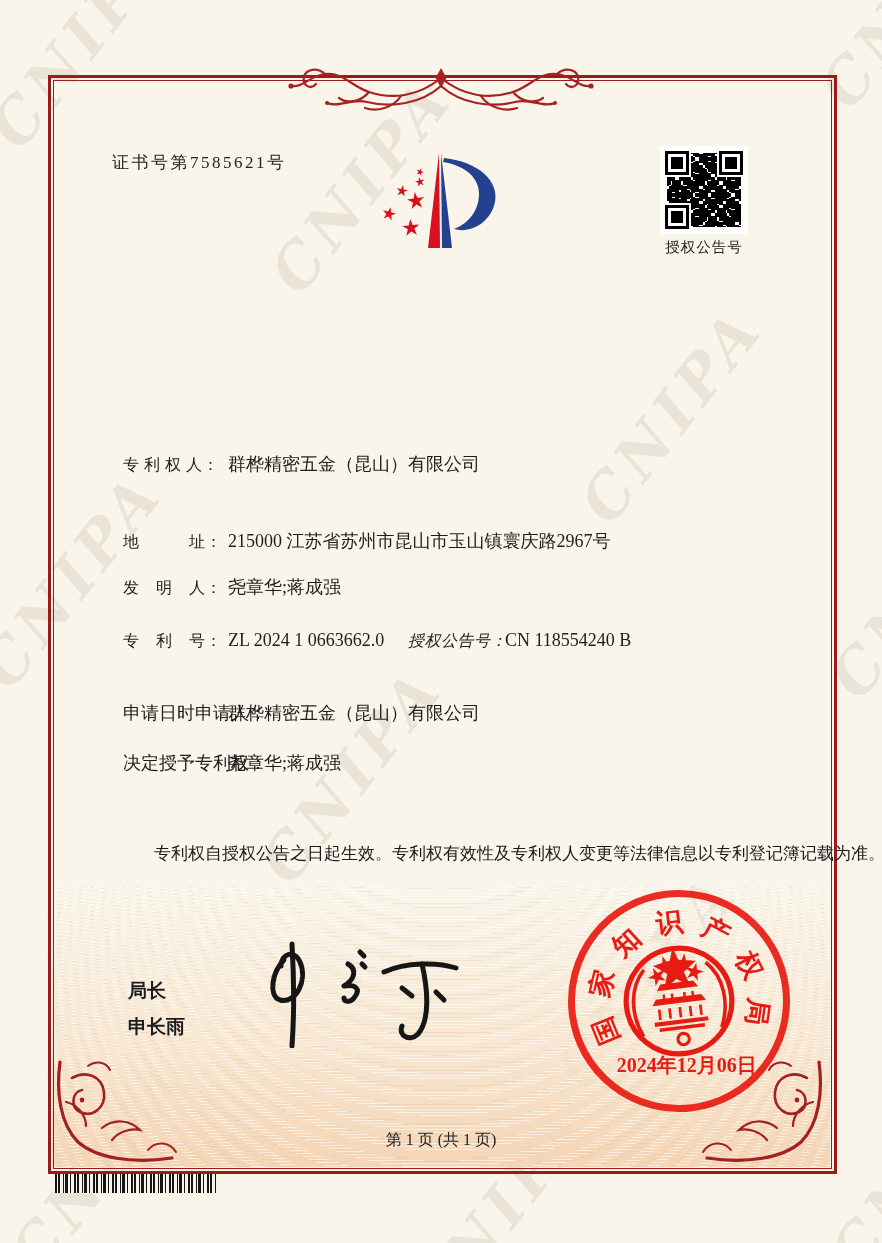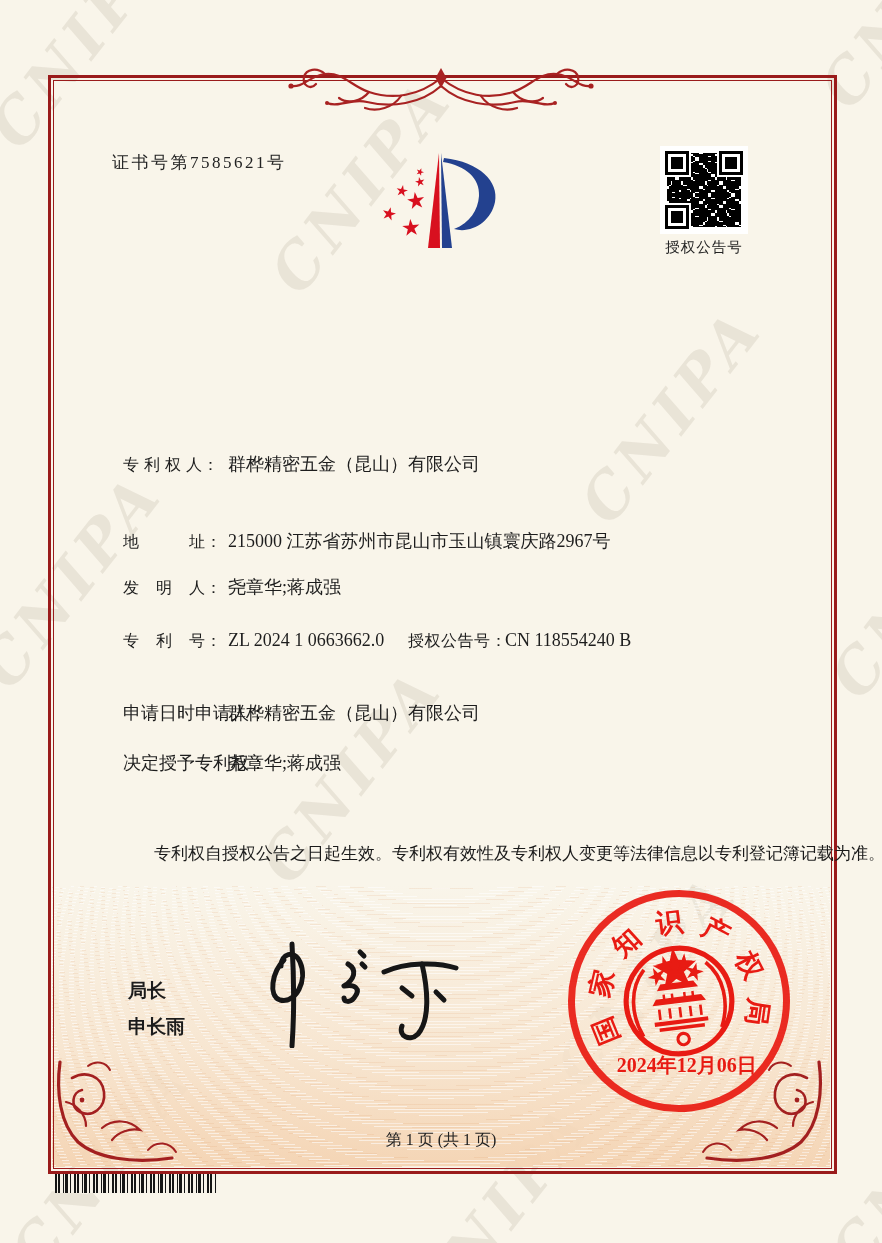--- a/index.html
+++ b/index.html
@@ -58,21 +58,21 @@
          letter-spacing:15px;text-indent:15px;color:#101010;}
 
   
   .row{position:absolute;left:123px;font-size:18px;white-space:nowrap;}
   .row .lab{display:inline-block;width:105px;font-size:16px;letter-spacing:.5px;vertical-align:baseline;}
   .row .val{font-size:18px;}
   .r1{top:362px;} .r2{top:452px;} .r3{top:490px;margin-top:39px;} .r4{top:575px;}
   .d1{top:630px;} .d2{top:649px;}
   .e1{top:701px;} .e2{top:751px;}
   .row .pair-right{position:absolute;left:285px;top:0;white-space:nowrap;}
-  .row .pair-right .lab{width:97px;}
+  .row .pair-right .lab{width:97px;font-style:italic;}
   .row.extra .lab{width:105px;font-size:18px;letter-spacing:0;}
 
   
   .statement{position:absolute;left:110px;top:838px;font-size:17px;line-height:31px;color:#1a1a1a;}
   .statement .l1{text-indent:34px;white-space:nowrap;}
   .statement .l2{white-space:nowrap;margin-left:44px;}
 
   
   .signer{position:absolute;left:128px;top:973px;font-family:"Liberation Sans","DejaVu Sans",sans-serif;
           font-weight:bold;font-size:19px;color:#1c1c1c;line-height:36px;}

